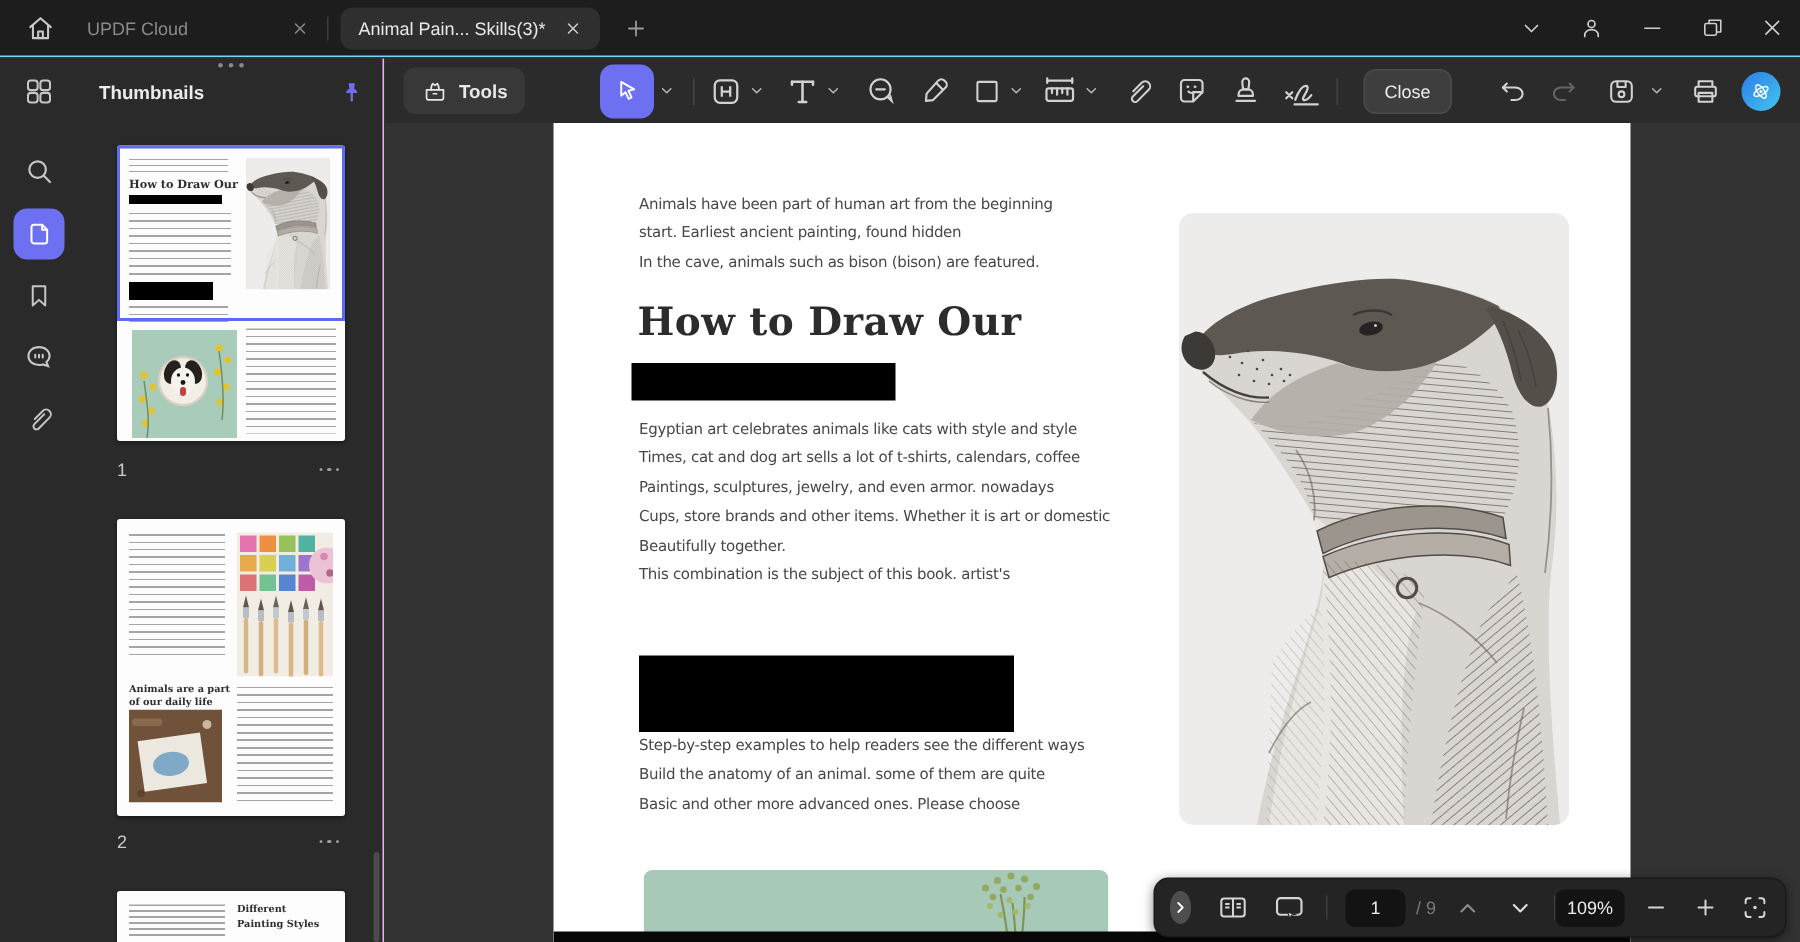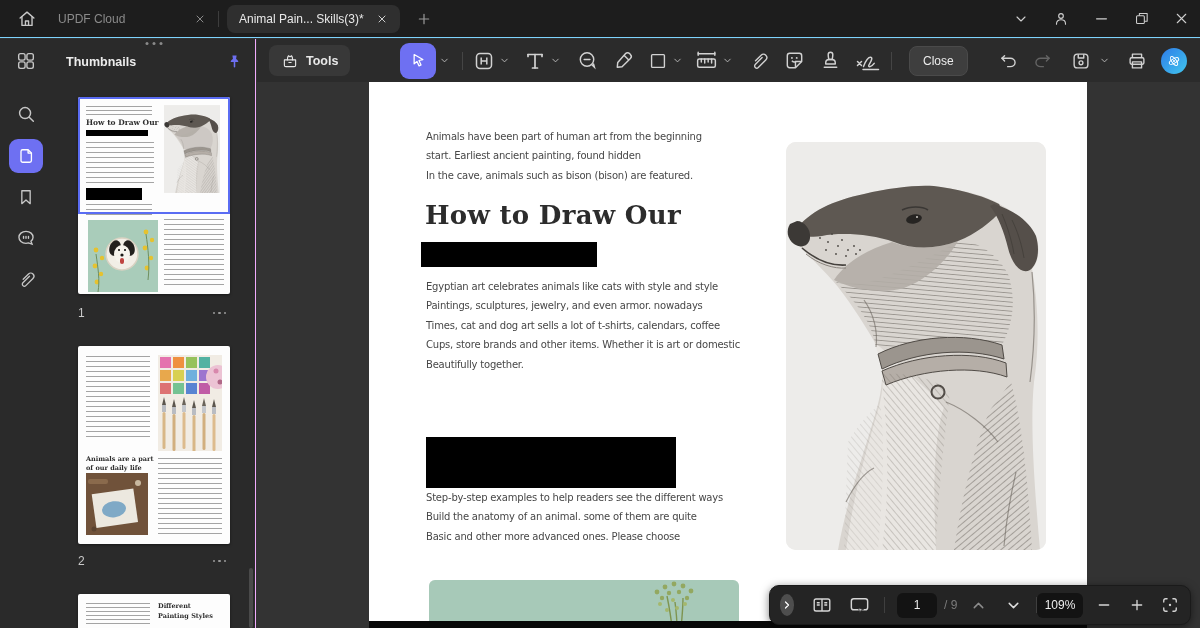--- a/index.html
+++ b/index.html
@@ -601,24 +601,25 @@
       <div class="page">
         <div class="para" style="left:57px;top:45px">
           <div>Animals have been part of human art from the beginning</div>
           <div>start. Earliest ancient painting, found hidden</div>
           <div>In the cave, animals such as bison (bison) are featured.</div>
         </div>
         <div class="doc-h1">How to Draw Our</div>
         <div class="black" style="left:52px;top:160px;width:176px;height:25px"></div>
         <div class="para" style="left:57px;top:195px">
           <div>Egyptian art celebrates animals like cats with style and style</div>
+          <div>Times, cat and dog art sells a lot of t-shirts, calendars, coffee</div>
           <div>Paintings, sculptures, jewelry, and even armor. nowadays</div>
-          <div>Times, cat and dog art sells a lot of t-shirts, calendars, coffee</div>
           <div>Cups, store brands and other items. Whether it is art or domestic</div>
           <div>Beautifully together.</div>
+          <div>This combination is the subject of this book. artist's</div>
         </div>
         <div class="black" style="left:57px;top:355px;width:250px;height:51px"></div>
         <div class="para" style="left:57px;top:406px">
           <div>Step-by-step examples to help readers see the different ways</div>
           <div>Build the anatomy of an animal. some of them are quite</div>
           <div>Basic and other more advanced ones. Please choose</div>
         </div>
 
         <div class="green-photo">
           <svg width="310" height="48" viewBox="0 0 310 48">

